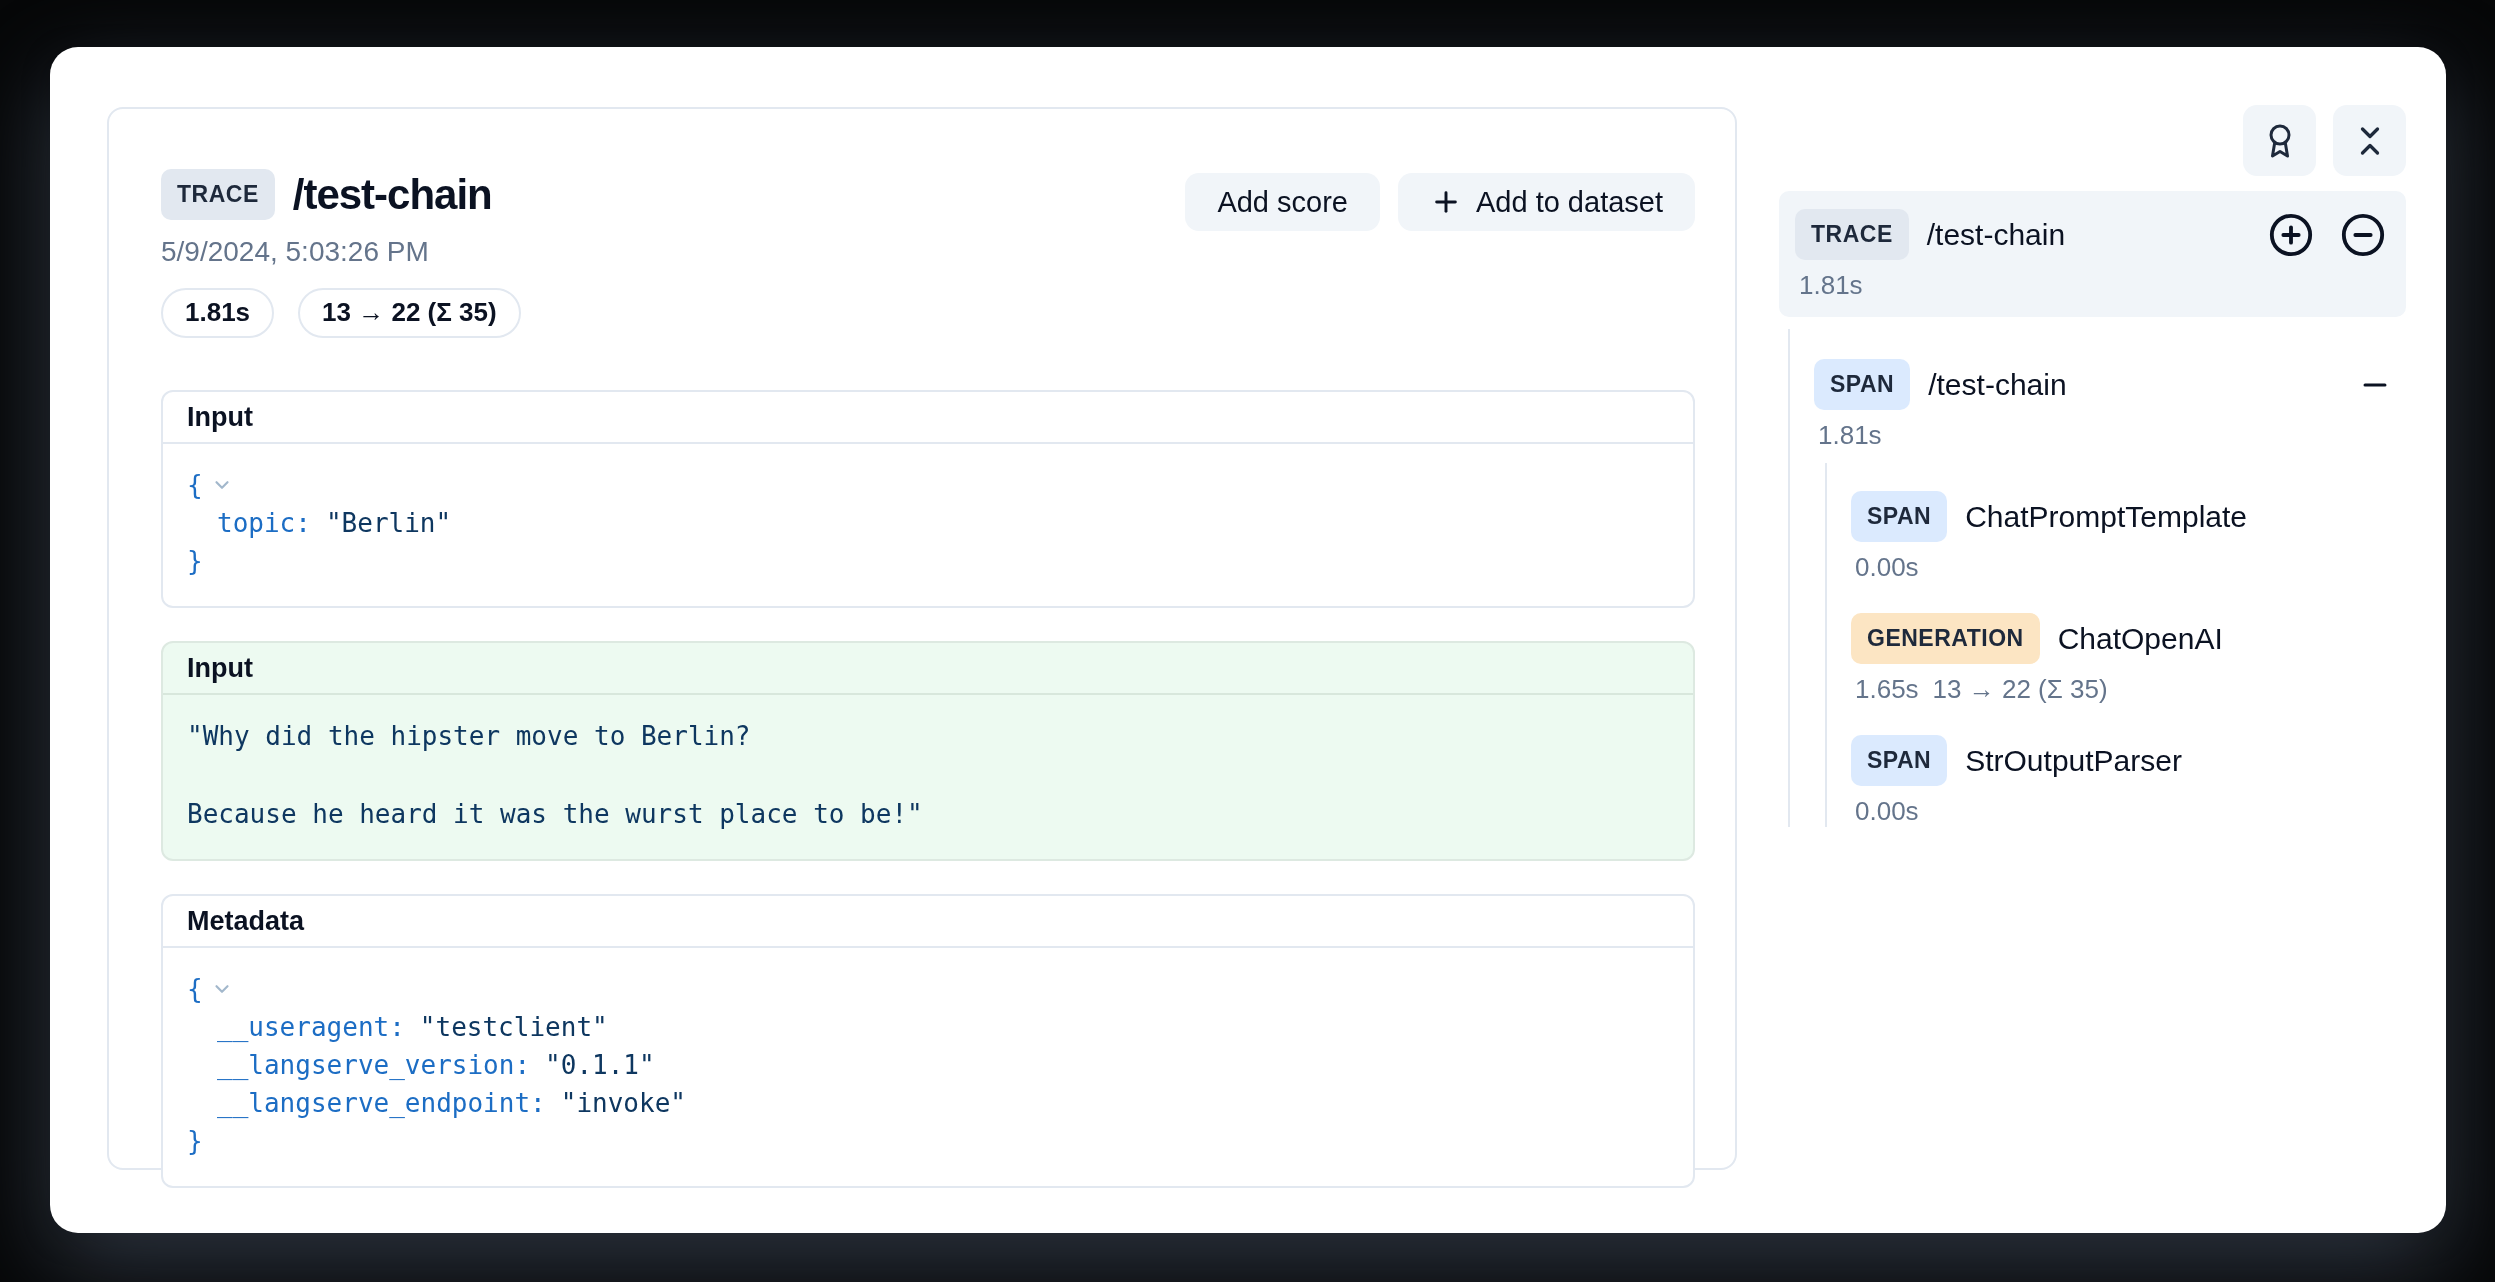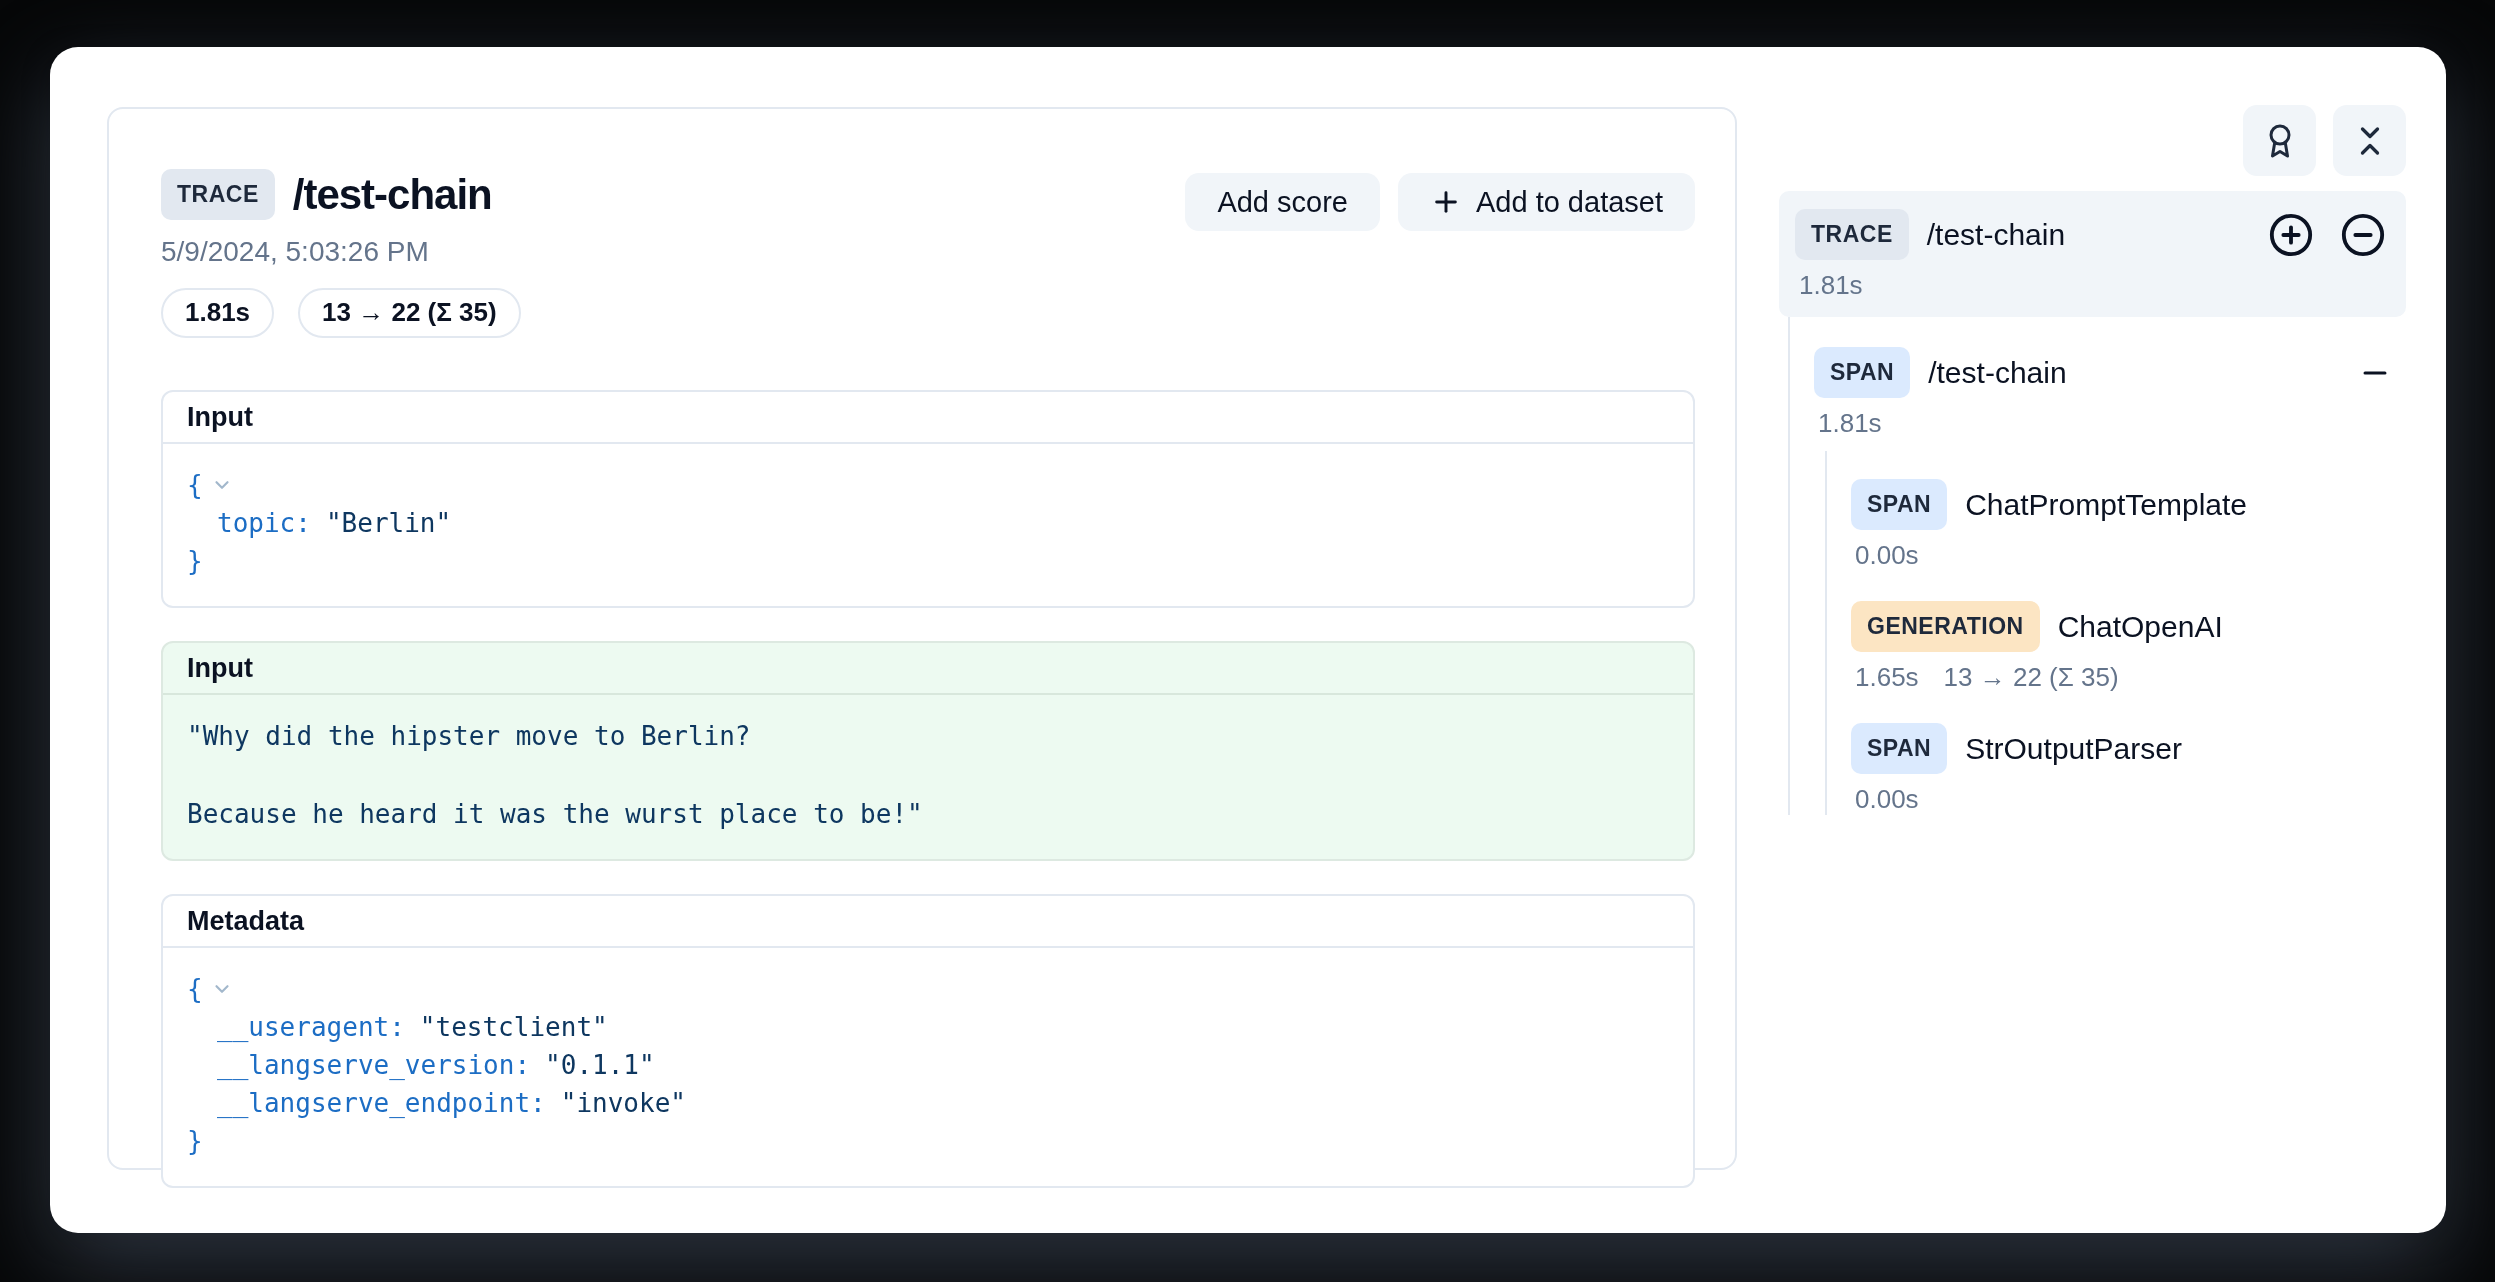--- a/index.html
+++ b/index.html
@@ -91,23 +91,23 @@
   }
   .tree{margin-top:15px;}
   .tree-row-selected{
     background:var(--chip-bg);border-radius:10px;padding:18px 16px 16px 16px;
   }
   .node-line{display:flex;align-items:center;}
   .tree-name{font-size:30px;color:#0b1222;margin-left:18px;white-space:nowrap;}
   .node-spacer{flex:1;}
   .node-icons{display:flex;align-items:center;gap:26px;margin-right:4px;}
   .tree-duration{margin-top:10px;font-size:26px;color:var(--muted);padding-left:4px;}
-  .tree-metrics{margin-top:10px;font-size:26px;color:var(--muted);padding-left:4px;display:flex;gap:25px;white-space:nowrap;}
+  .tree-metrics{margin-top:10px;font-size:26px;color:var(--muted);padding-left:4px;display:flex;gap:14px;white-space:nowrap;}
   .tree-children{border-left:2px solid var(--border);}
-  .tree-children.level1{margin-left:9px;padding-left:24px;padding-top:30px;}
+  .tree-children.level1{margin-left:9px;padding-left:24px;padding-top:30px;margin-top:12px;}
   .tree-children.level2{margin-left:11px;padding-left:24px;padding-top:28px;margin-top:12px;}
   .tree-node{margin-bottom:30px;}
   .tree-node:last-child{margin-bottom:0;}
   .minus-btn{background:none;border:none;cursor:pointer;display:flex;align-items:center;padding:0;margin-right:14px;}
   .circle-btn{background:none;border:none;cursor:pointer;display:flex;align-items:center;padding:0;}
 </style>
 </head>
 <body>
 
 <div class="window">

